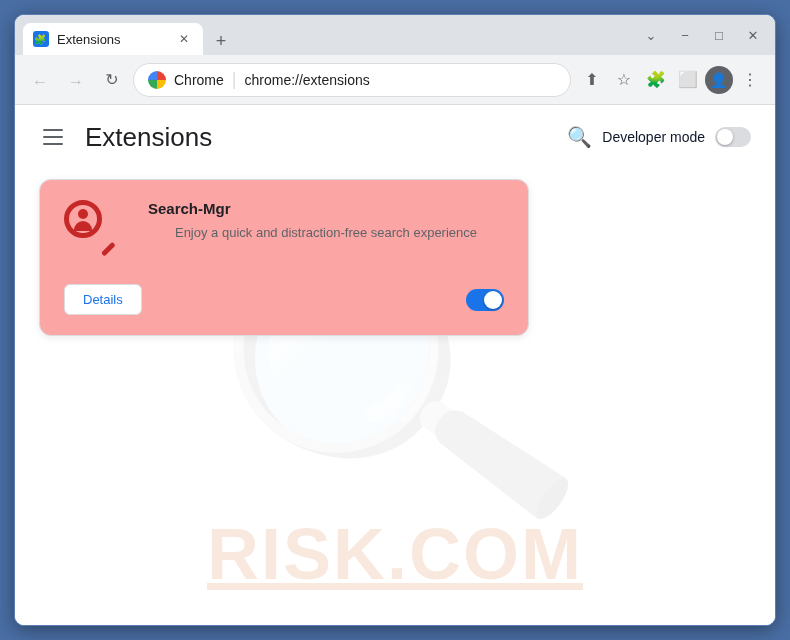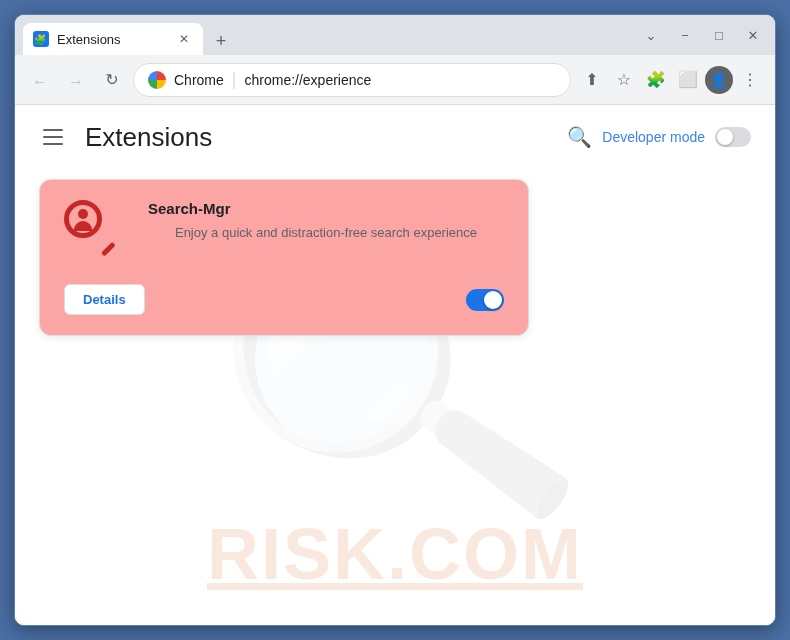--- a/index.html
+++ b/index.html
@@ -221,21 +221,21 @@
       align-items: center;
       gap: 10px;
     }
     .search-icon-header {
       font-size: 20px;
       color: #5f6368;
       cursor: pointer;
     }
     .dev-mode-label {
       font-size: 14px;
-      color: #3b82f6;
+      color: #0f172a;
     }
     .toggle-switch {
       width: 36px;
       height: 20px;
       background: #dadce0;
       border-radius: 10px;
       position: relative;
       cursor: pointer;
     }
     .toggle-knob {
@@ -348,21 +348,21 @@
       gap: 12px;
     }
     .card-btn {
       border: 1.5px solid #dadce0;
       background: #fff;
       border-radius: 6px;
       padding: 7px 18px;
       font-size: 13px;
       color: #1a73e8;
       cursor: pointer;
-      font-weight: 700;
+      font-weight: 400;
     }
     .card-toggle-spacer { flex: 1; }
     .card-toggle {
       width: 38px;
       height: 22px;
       background: #1a73e8;
       border-radius: 11px;
       position: relative;
       cursor: pointer;
     }
@@ -401,21 +401,21 @@
 
   <div class="toolbar">
     <div class="nav-btn disabled">←</div>
     <div class="nav-btn disabled">→</div>
     <div class="nav-btn">↻</div>
 
     <div class="address-bar">
       <div class="chrome-icon-circle"></div>
       <span style="color:#202124;font-size:14px;text-align:right;">Chrome</span>
       <span class="address-separator">|</span>
-      <span style="color:#202124;font-size:14px;">chrome://experience</span>
+      <span style="color:#202124;font-size:14px;">chrome://extensions</span>
     </div>
 
     <div class="toolbar-icons">
       <div class="toolbar-icon-btn">⬆</div>
       <div class="toolbar-icon-btn">☆</div>
       <div class="toolbar-icon-btn">🧩</div>
       <div class="toolbar-icon-btn">⬜</div>
       <div class="profile-btn">👤</div>
       <div class="toolbar-icon-btn">⋮</div>
     </div>

